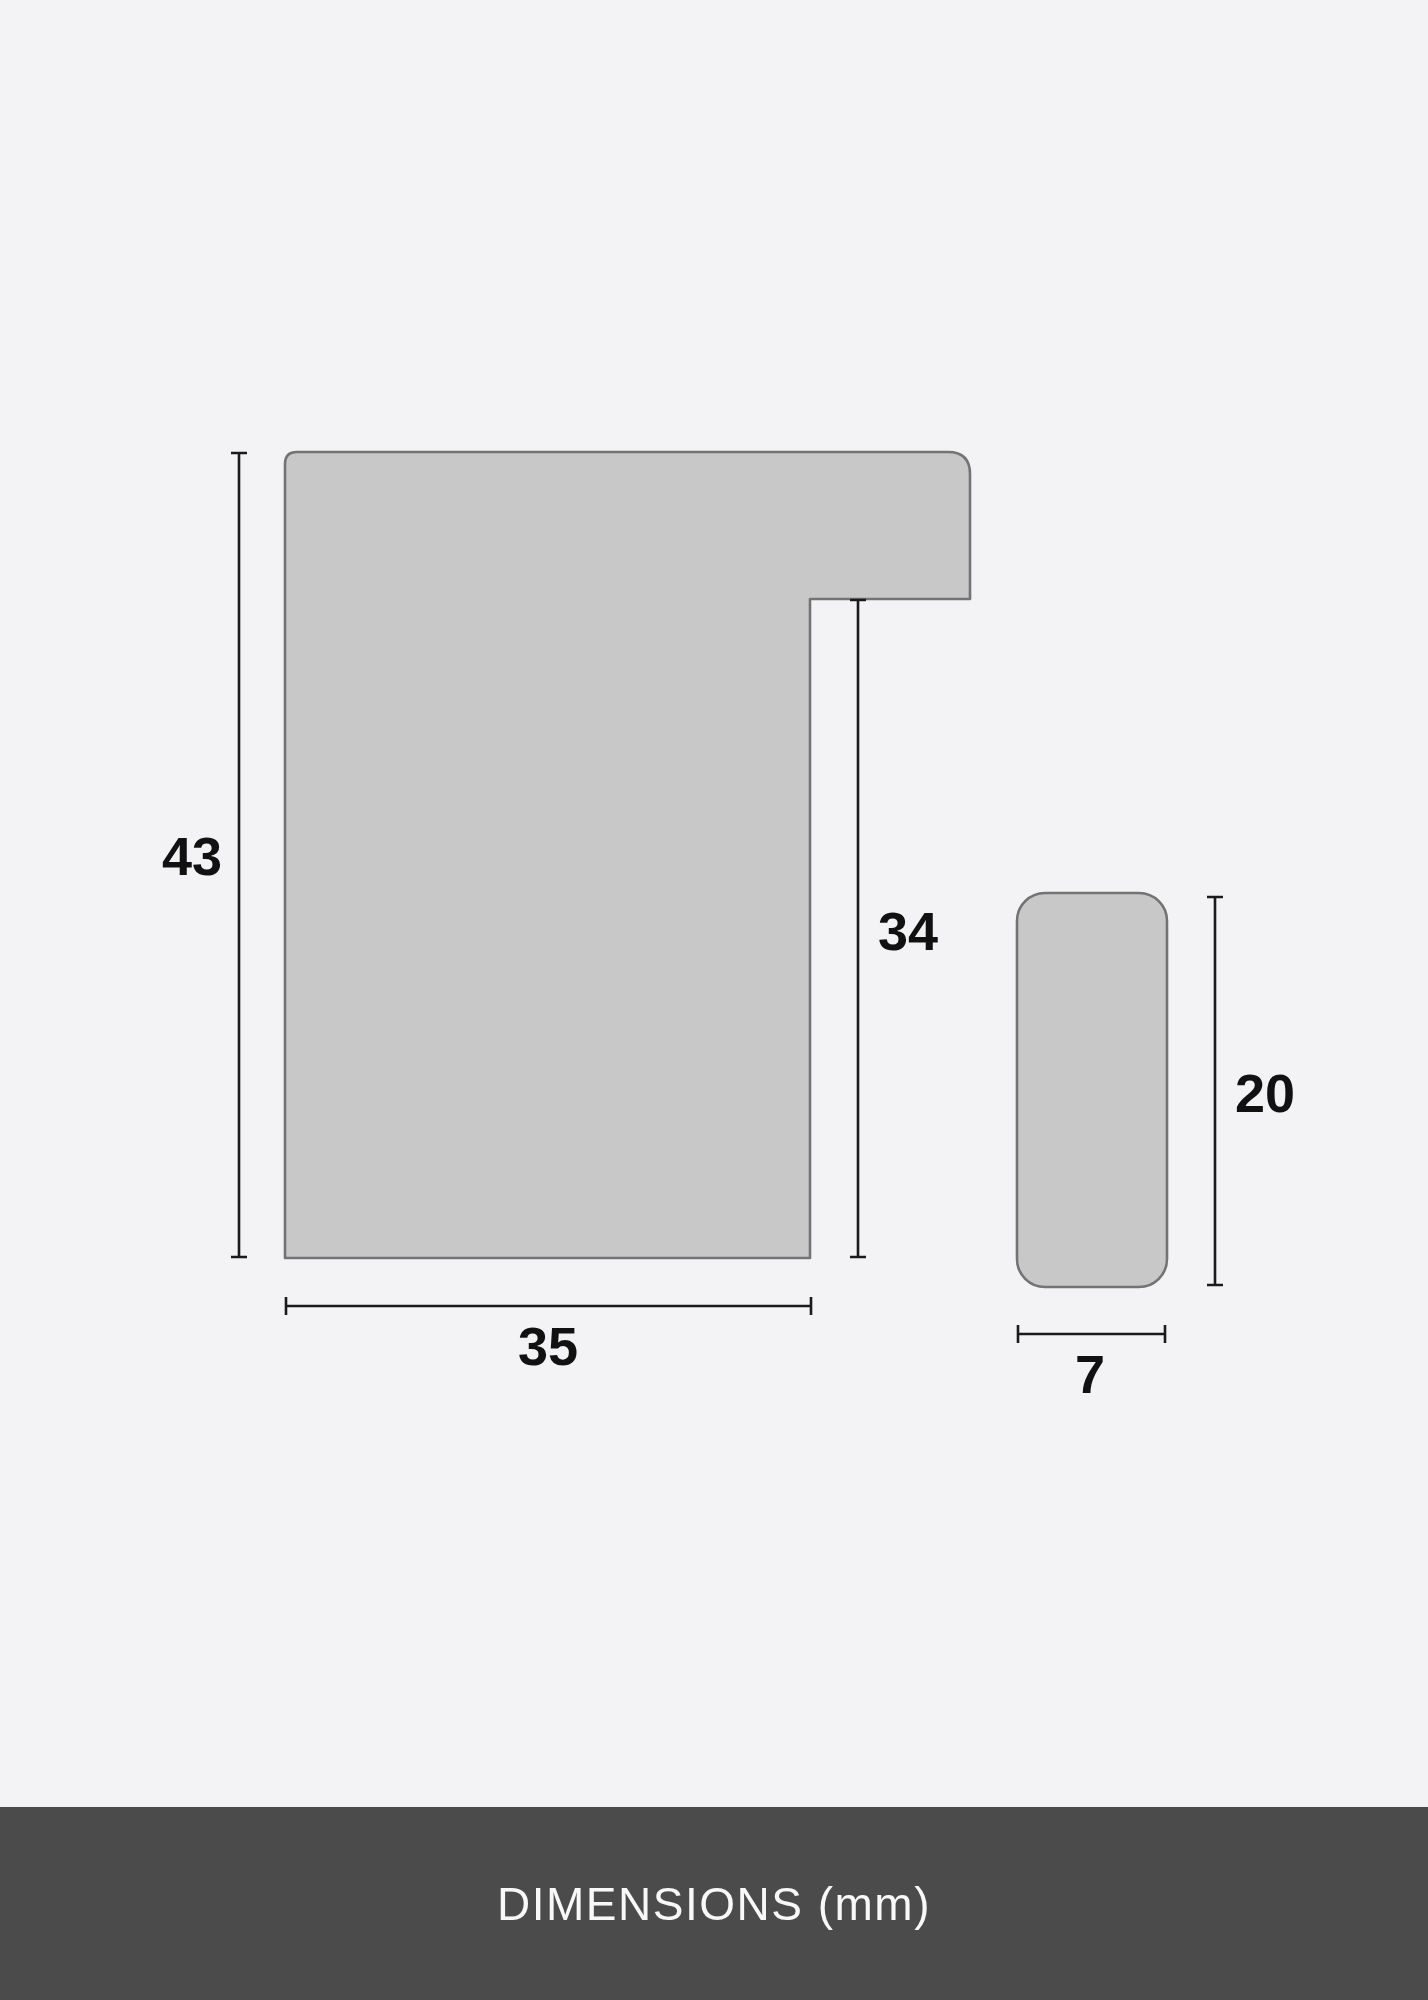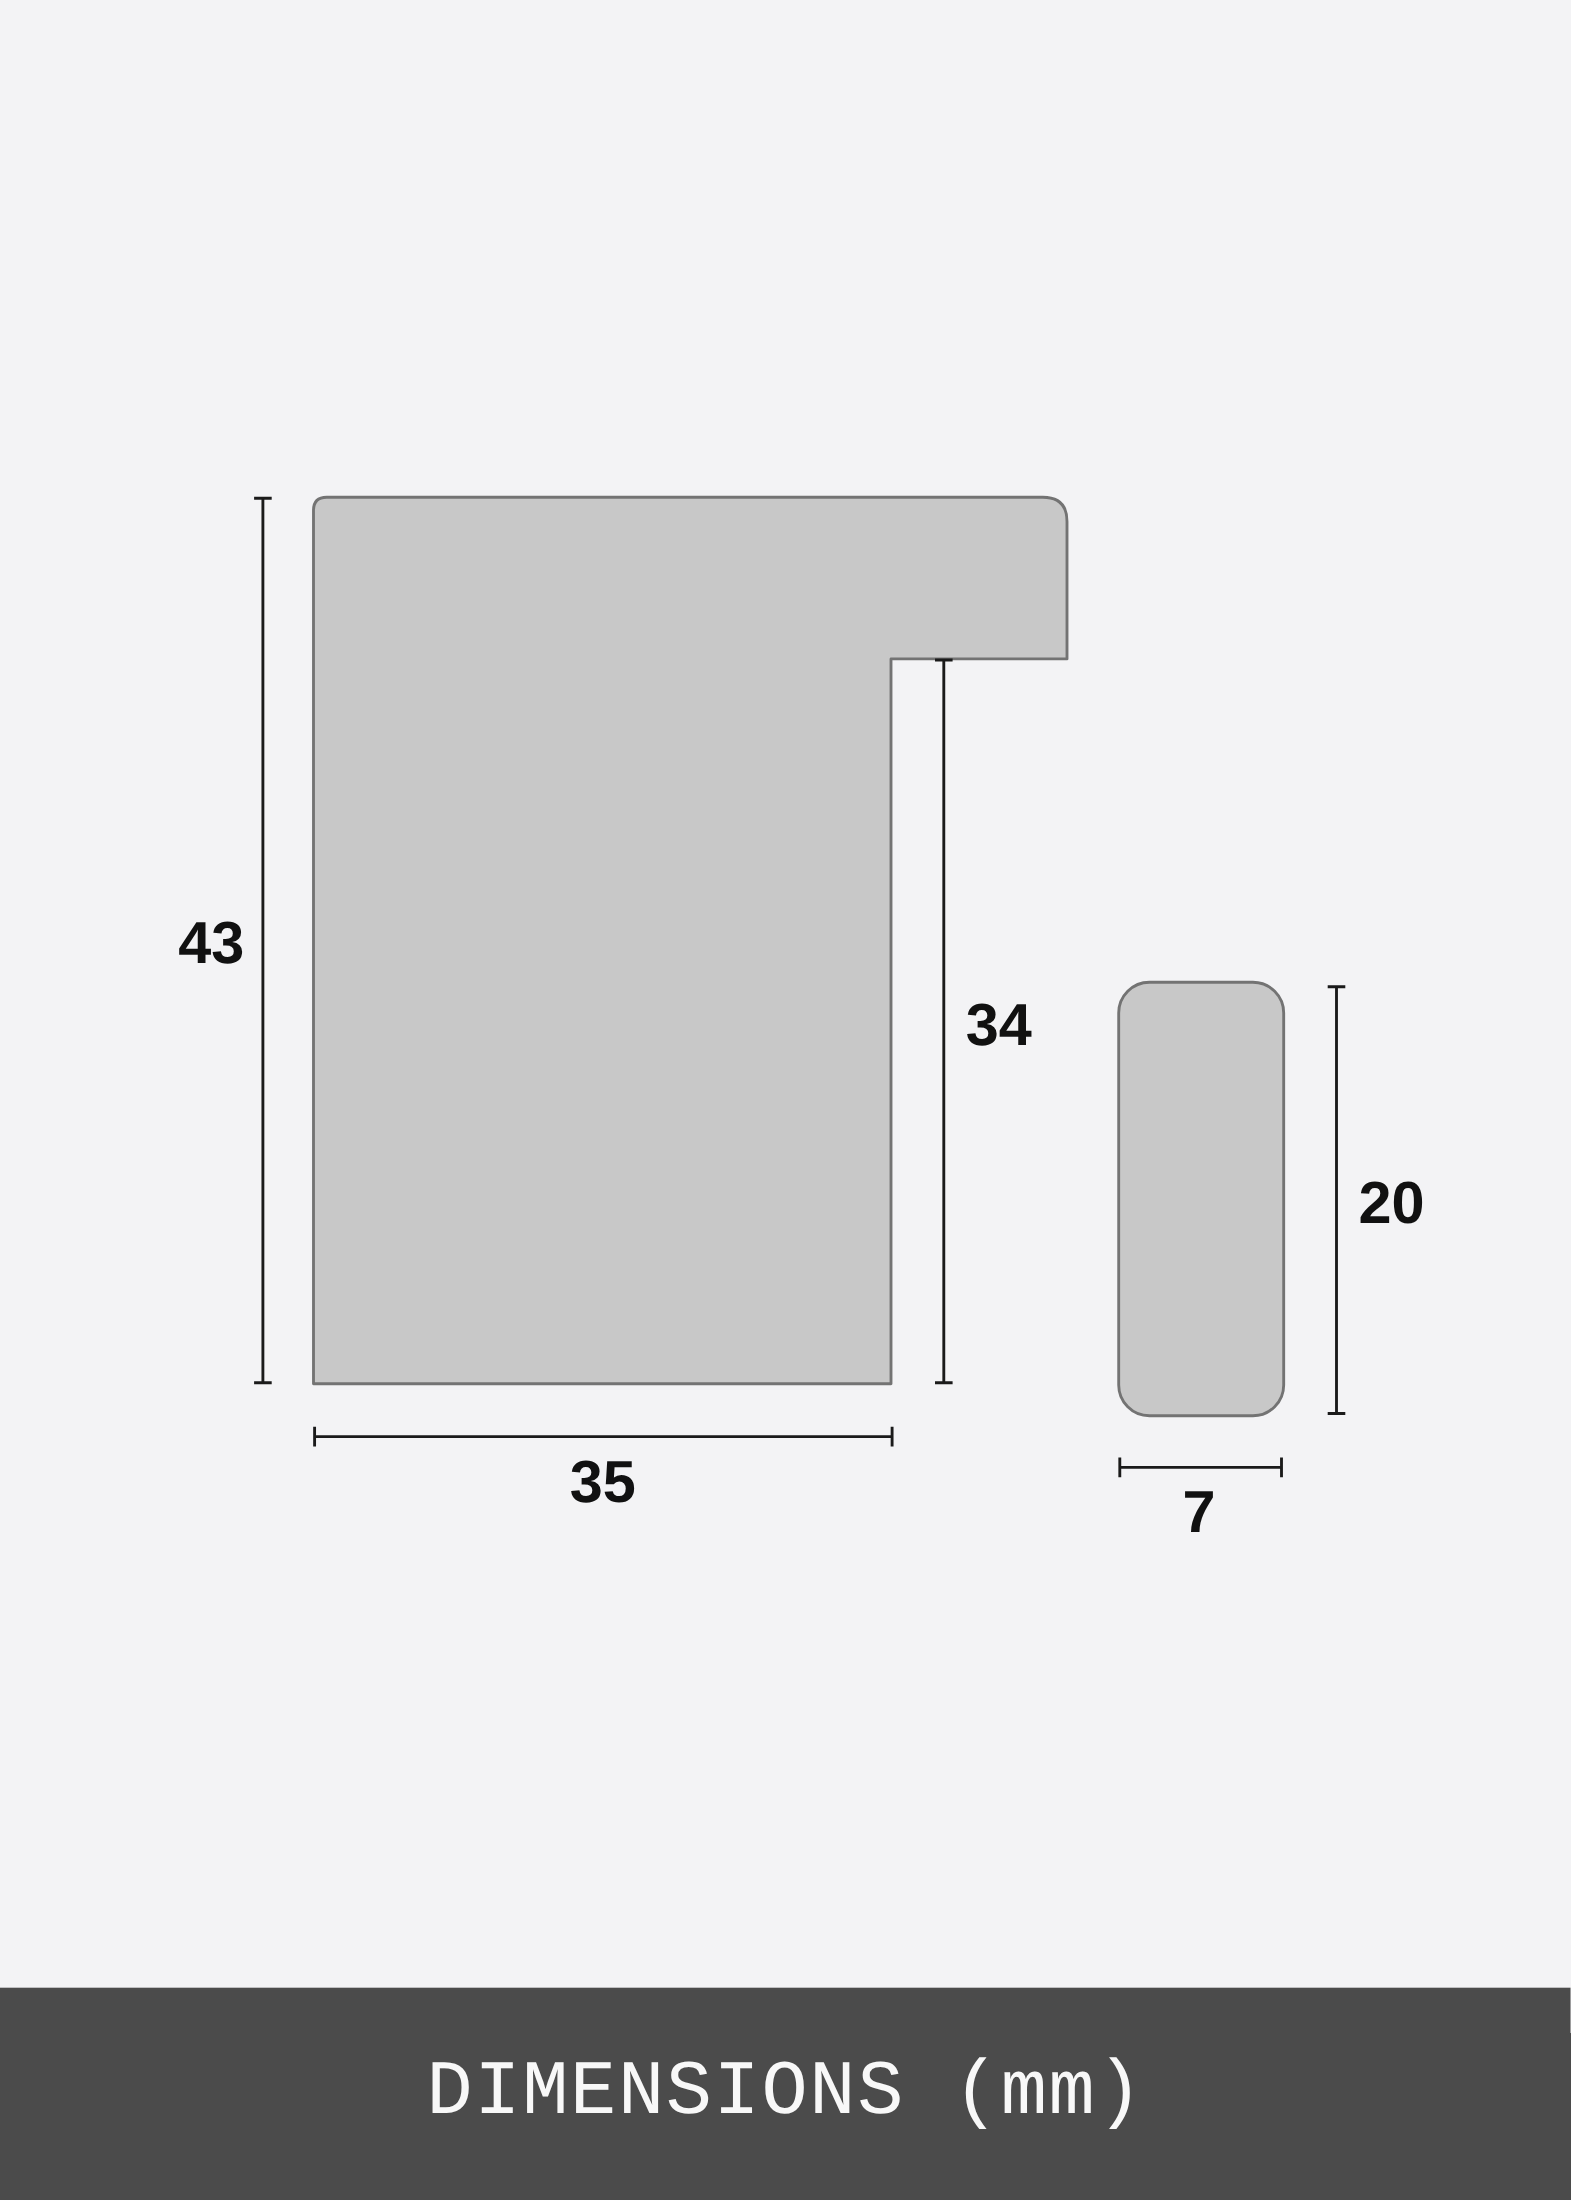--- a/index.html
+++ b/index.html
@@ -54,25 +54,24 @@
     bottom: 0;
     width: 1428px;
     height: 193px;
     background: var(--footer-bg);
     display: flex;
     align-items: center;
     justify-content: center;
   }
   .footer-title {
     color: var(--footer-text);
-    font-size: 70px;
+    font-size: 46px;
     font-weight: 400;
     letter-spacing: 1.5px;
     white-space: nowrap;
-    font-family: Liberation Mono, monospace;
   }
 </style>
 </head>
 <body>
 
 <div class="stage">
 
   <svg class="diagram-svg" width="1428" height="2000" viewBox="0 0 1428 2000">
 
     <path class="shape" d="M 285 1258

